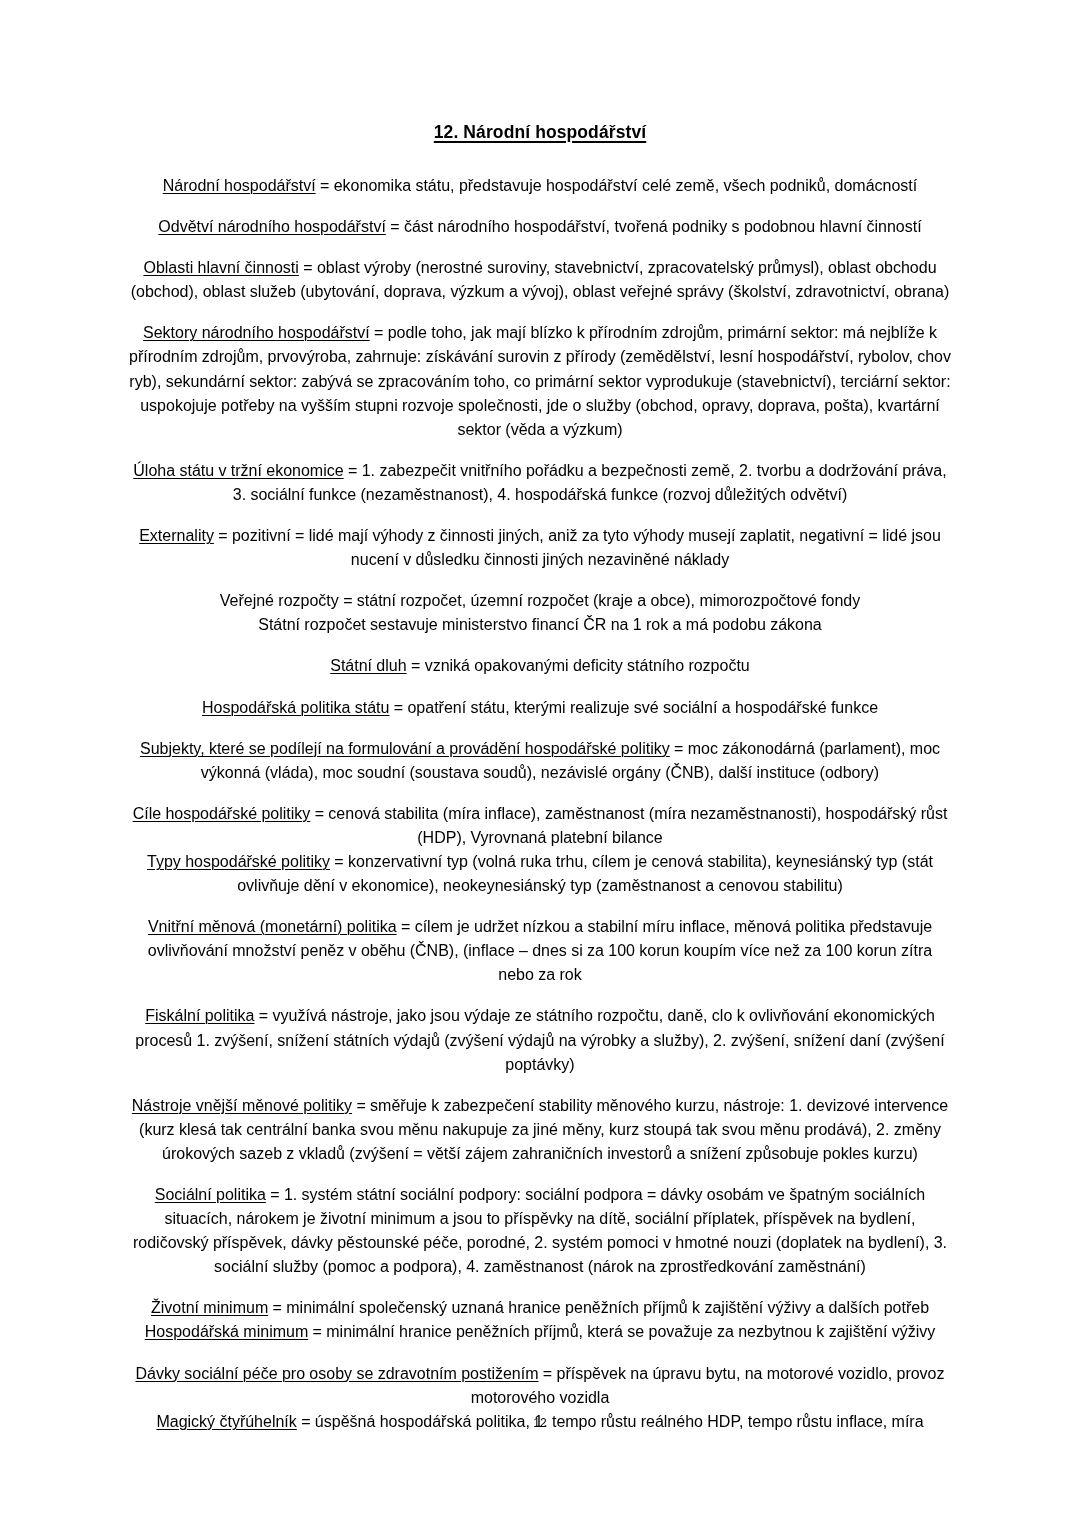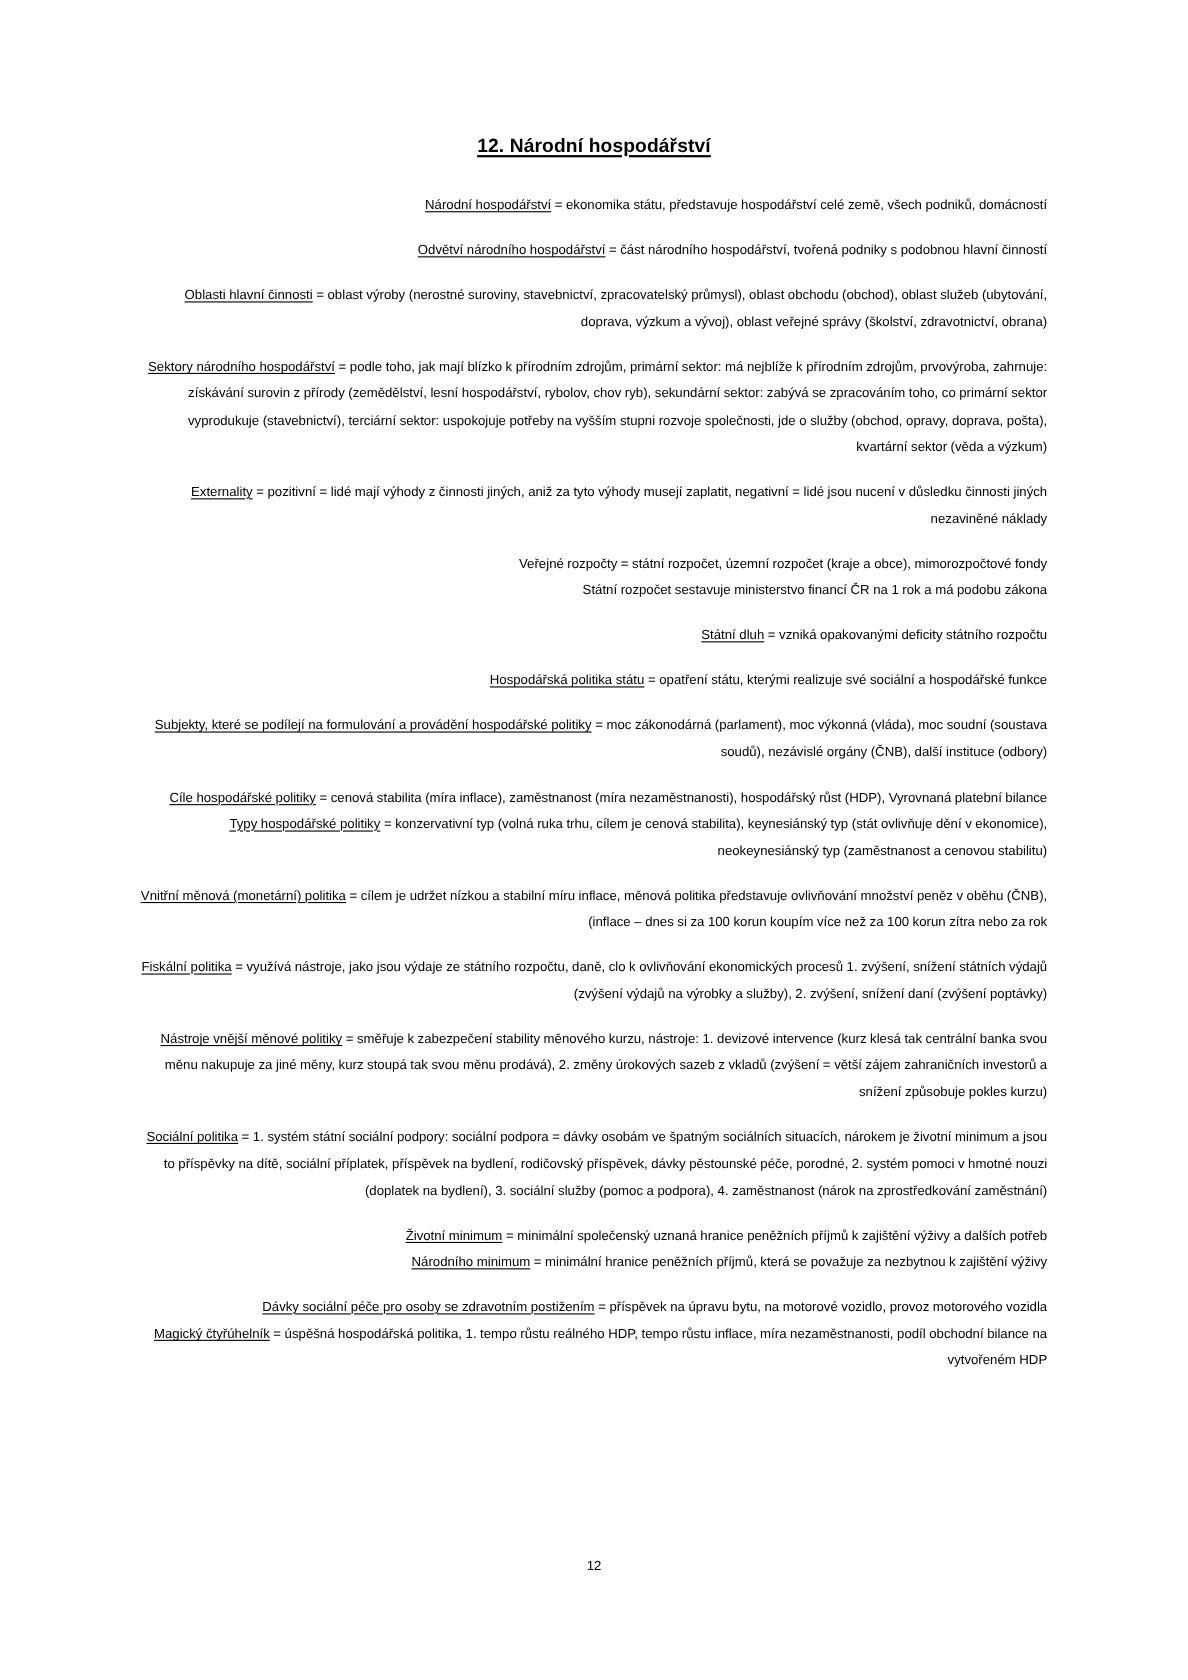--- a/index.html
+++ b/index.html
@@ -32,24 +32,24 @@
     line-height: 24px;
     margin: 0 0 30px 0;
     letter-spacing: 0.1px;
   }
   .doc-title .u {
     text-decoration: underline;
     text-underline-offset: 2.5px;
     text-decoration-thickness: 1.6px;
   }
   .para {
-    font-size: 12px;
+    font-size: 16px;
     line-height: 24.1px;
     margin: 0 0 17px 0;
-    text-align: right;
+    text-align: center;
     word-spacing: -0.1px;
   }
   .para:last-of-type {
     margin-bottom: 0;
   }
   .line {
     display: block;
   }
   .term {
     text-decoration: underline;
@@ -80,20 +80,23 @@
         <p class="para">
           <span class="line"><span class="term">Odvětví národního hospodářství</span><span> = část národního hospodářství, tvořená podniky s podobnou hlavní činností</span></span>
         </p>
         <p class="para">
           <span class="line"><span class="term">Oblasti hlavní činnosti</span><span> = oblast výroby (nerostné suroviny, stavebnictví, zpracovatelský průmysl), oblast obchodu (obchod), oblast služeb (ubytování, doprava, výzkum a vývoj), oblast veřejné správy (školství, zdravotnictví, obrana)</span></span>
         </p>
         <p class="para">
           <span class="line"><span class="term">Sektory národního hospodářství</span><span> = podle toho, jak mají blízko k přírodním zdrojům, primární sektor: má nejblíže k přírodním zdrojům, prvovýroba, zahrnuje: získávání surovin z přírody (zemědělství, lesní hospodářství, rybolov, chov ryb), sekundární sektor: zabývá se zpracováním toho, co primární sektor vyprodukuje (stavebnictví), terciární sektor: uspokojuje potřeby na vyšším stupni rozvoje společnosti, jde o služby (obchod, opravy, doprava, pošta), kvartární sektor (věda a výzkum)</span></span>
         </p>
         <p class="para">
+          <span class="line"><span class="term">Úloha státu v tržní ekonomice</span><span> = 1. zabezpečit vnitřního pořádku a bezpečnosti země, 2. tvorbu a dodržování práva, 3. sociální funkce (nezaměstnanost), 4. hospodářská funkce (rozvoj důležitých odvětví)</span></span>
+        </p>
+        <p class="para">
           <span class="line"><span class="term">Externality</span><span> = pozitivní = lidé mají výhody z činnosti jiných, aniž za tyto výhody musejí zaplatit, negativní = lidé jsou nucení v důsledku činnosti jiných nezaviněné náklady</span></span>
         </p>
         <p class="para">
           <span class="line"><span>Veřejné rozpočty = státní rozpočet, územní rozpočet (kraje a obce), mimorozpočtové fondy</span></span>
           <span class="line"><span>Státní rozpočet sestavuje ministerstvo financí ČR na 1 rok a má podobu zákona</span></span>
         </p>
         <p class="para">
           <span class="line"><span class="term">Státní dluh</span><span> = vzniká opakovanými deficity státního rozpočtu</span></span>
         </p>
         <p class="para">
@@ -113,21 +116,21 @@
           <span class="line"><span class="term">Fiskální politika</span><span> = využívá nástroje, jako jsou výdaje ze státního rozpočtu, daně, clo k ovlivňování ekonomických procesů 1. zvýšení, snížení státních výdajů (zvýšení výdajů na výrobky a služby), 2. zvýšení, snížení daní (zvýšení poptávky)</span></span>
         </p>
         <p class="para">
           <span class="line"><span class="term">Nástroje vnější měnové politiky</span><span> = směřuje k zabezpečení stability měnového kurzu, nástroje: 1. devizové intervence (kurz klesá tak centrální banka svou měnu nakupuje za jiné měny, kurz stoupá tak svou měnu prodává), 2. změny úrokových sazeb z vkladů (zvýšení = větší zájem zahraničních investorů a snížení způsobuje pokles kurzu)</span></span>
         </p>
         <p class="para">
           <span class="line"><span class="term">Sociální politika</span><span> = 1. systém státní sociální podpory: sociální podpora = dávky osobám ve špatným sociálních situacích, nárokem je životní minimum a jsou to příspěvky na dítě, sociální příplatek, příspěvek na bydlení, rodičovský příspěvek, dávky pěstounské péče, porodné, 2. systém pomoci v hmotné nouzi (doplatek na bydlení), 3. sociální služby (pomoc a podpora), 4. zaměstnanost (nárok na zprostředkování zaměstnání)</span></span>
         </p>
         <p class="para">
           <span class="line"><span class="term">Životní minimum</span><span> = minimální společenský uznaná hranice peněžních příjmů k zajištění výživy a dalších potřeb</span></span>
-          <span class="line"><span class="term">Národního minimum</span><span> = minimální hranice peněžních příjmů, která se považuje za nezbytnou k zajištění výživy</span></span>
+          <span class="line"><span class="term">Hospodářská minimum</span><span> = minimální hranice peněžních příjmů, která se považuje za nezbytnou k zajištění výživy</span></span>
         </p>
         <p class="para">
           <span class="line"><span class="term">Dávky sociální péče pro osoby se zdravotním postižením</span><span> = příspěvek na úpravu bytu, na motorové vozidlo, provoz motorového vozidla</span></span>
           <span class="line"><span class="term">Magický čtyřúhelník</span><span> = úspěšná hospodářská politika, 1. tempo růstu reálného HDP, tempo růstu inflace, míra nezaměstnanosti, podíl obchodní bilance na vytvořeném HDP</span></span>
         </p>
       </div>
   </div>
 
   <div class="page-number">12</div>
 

